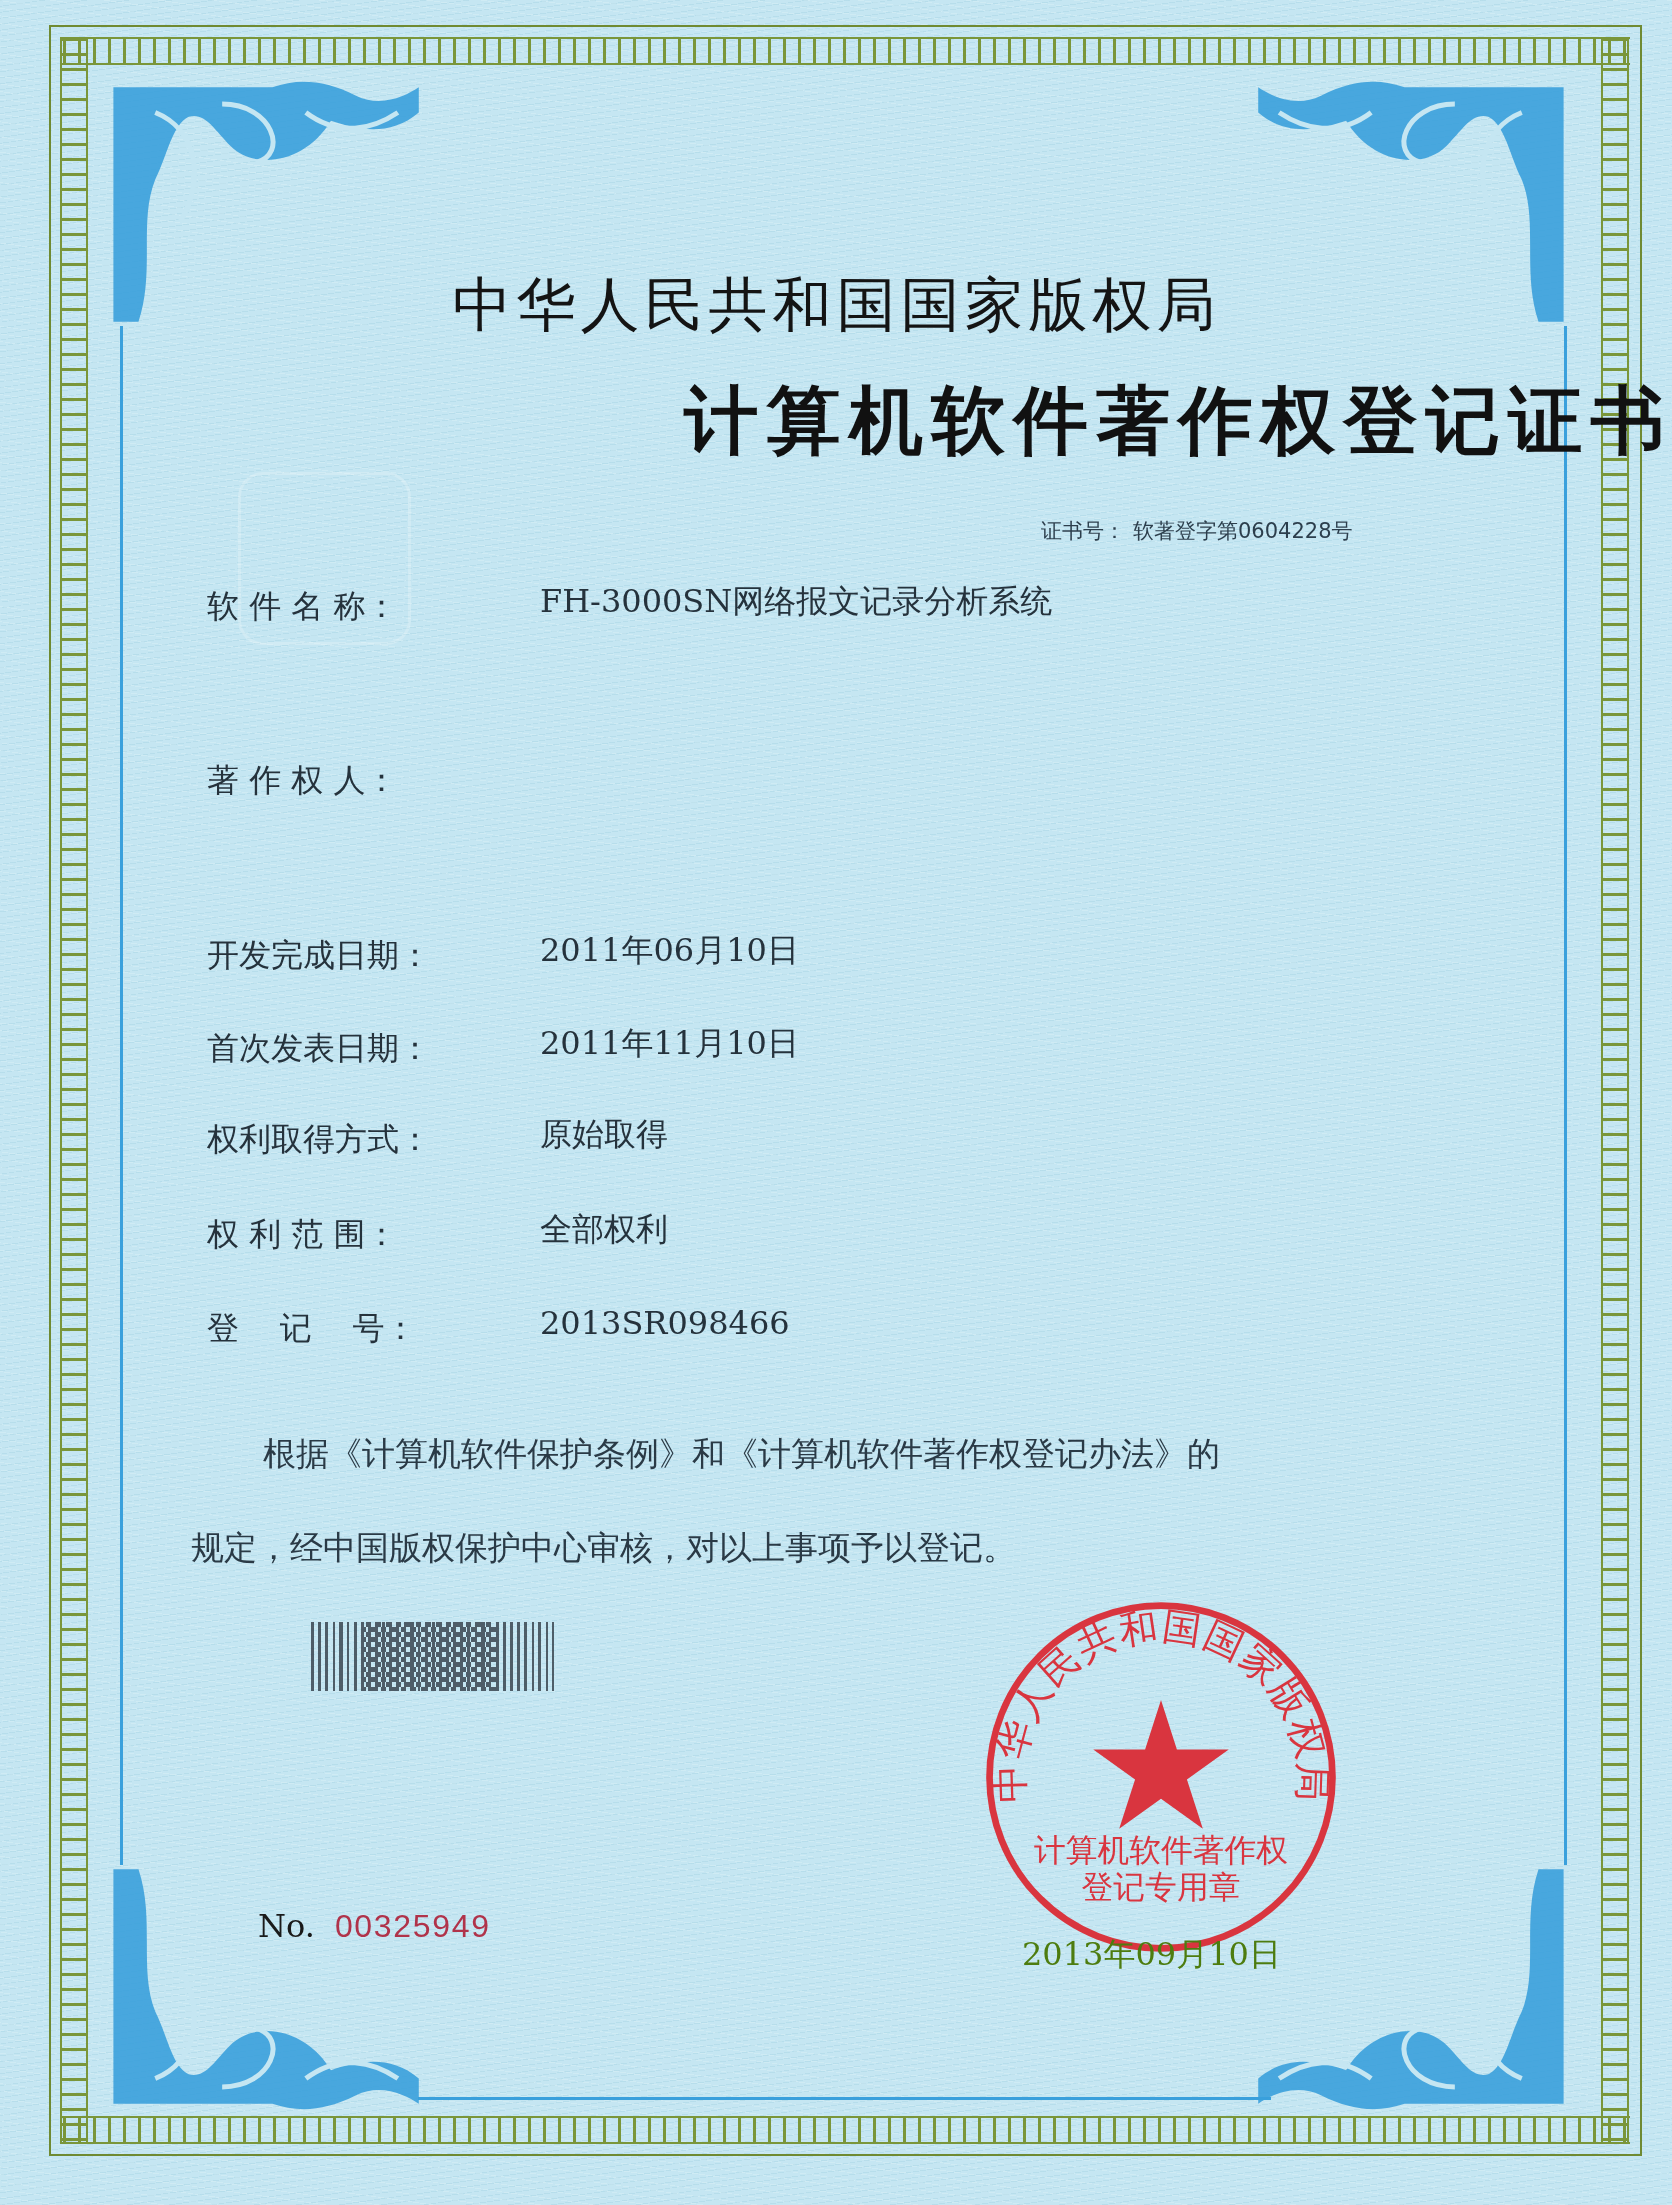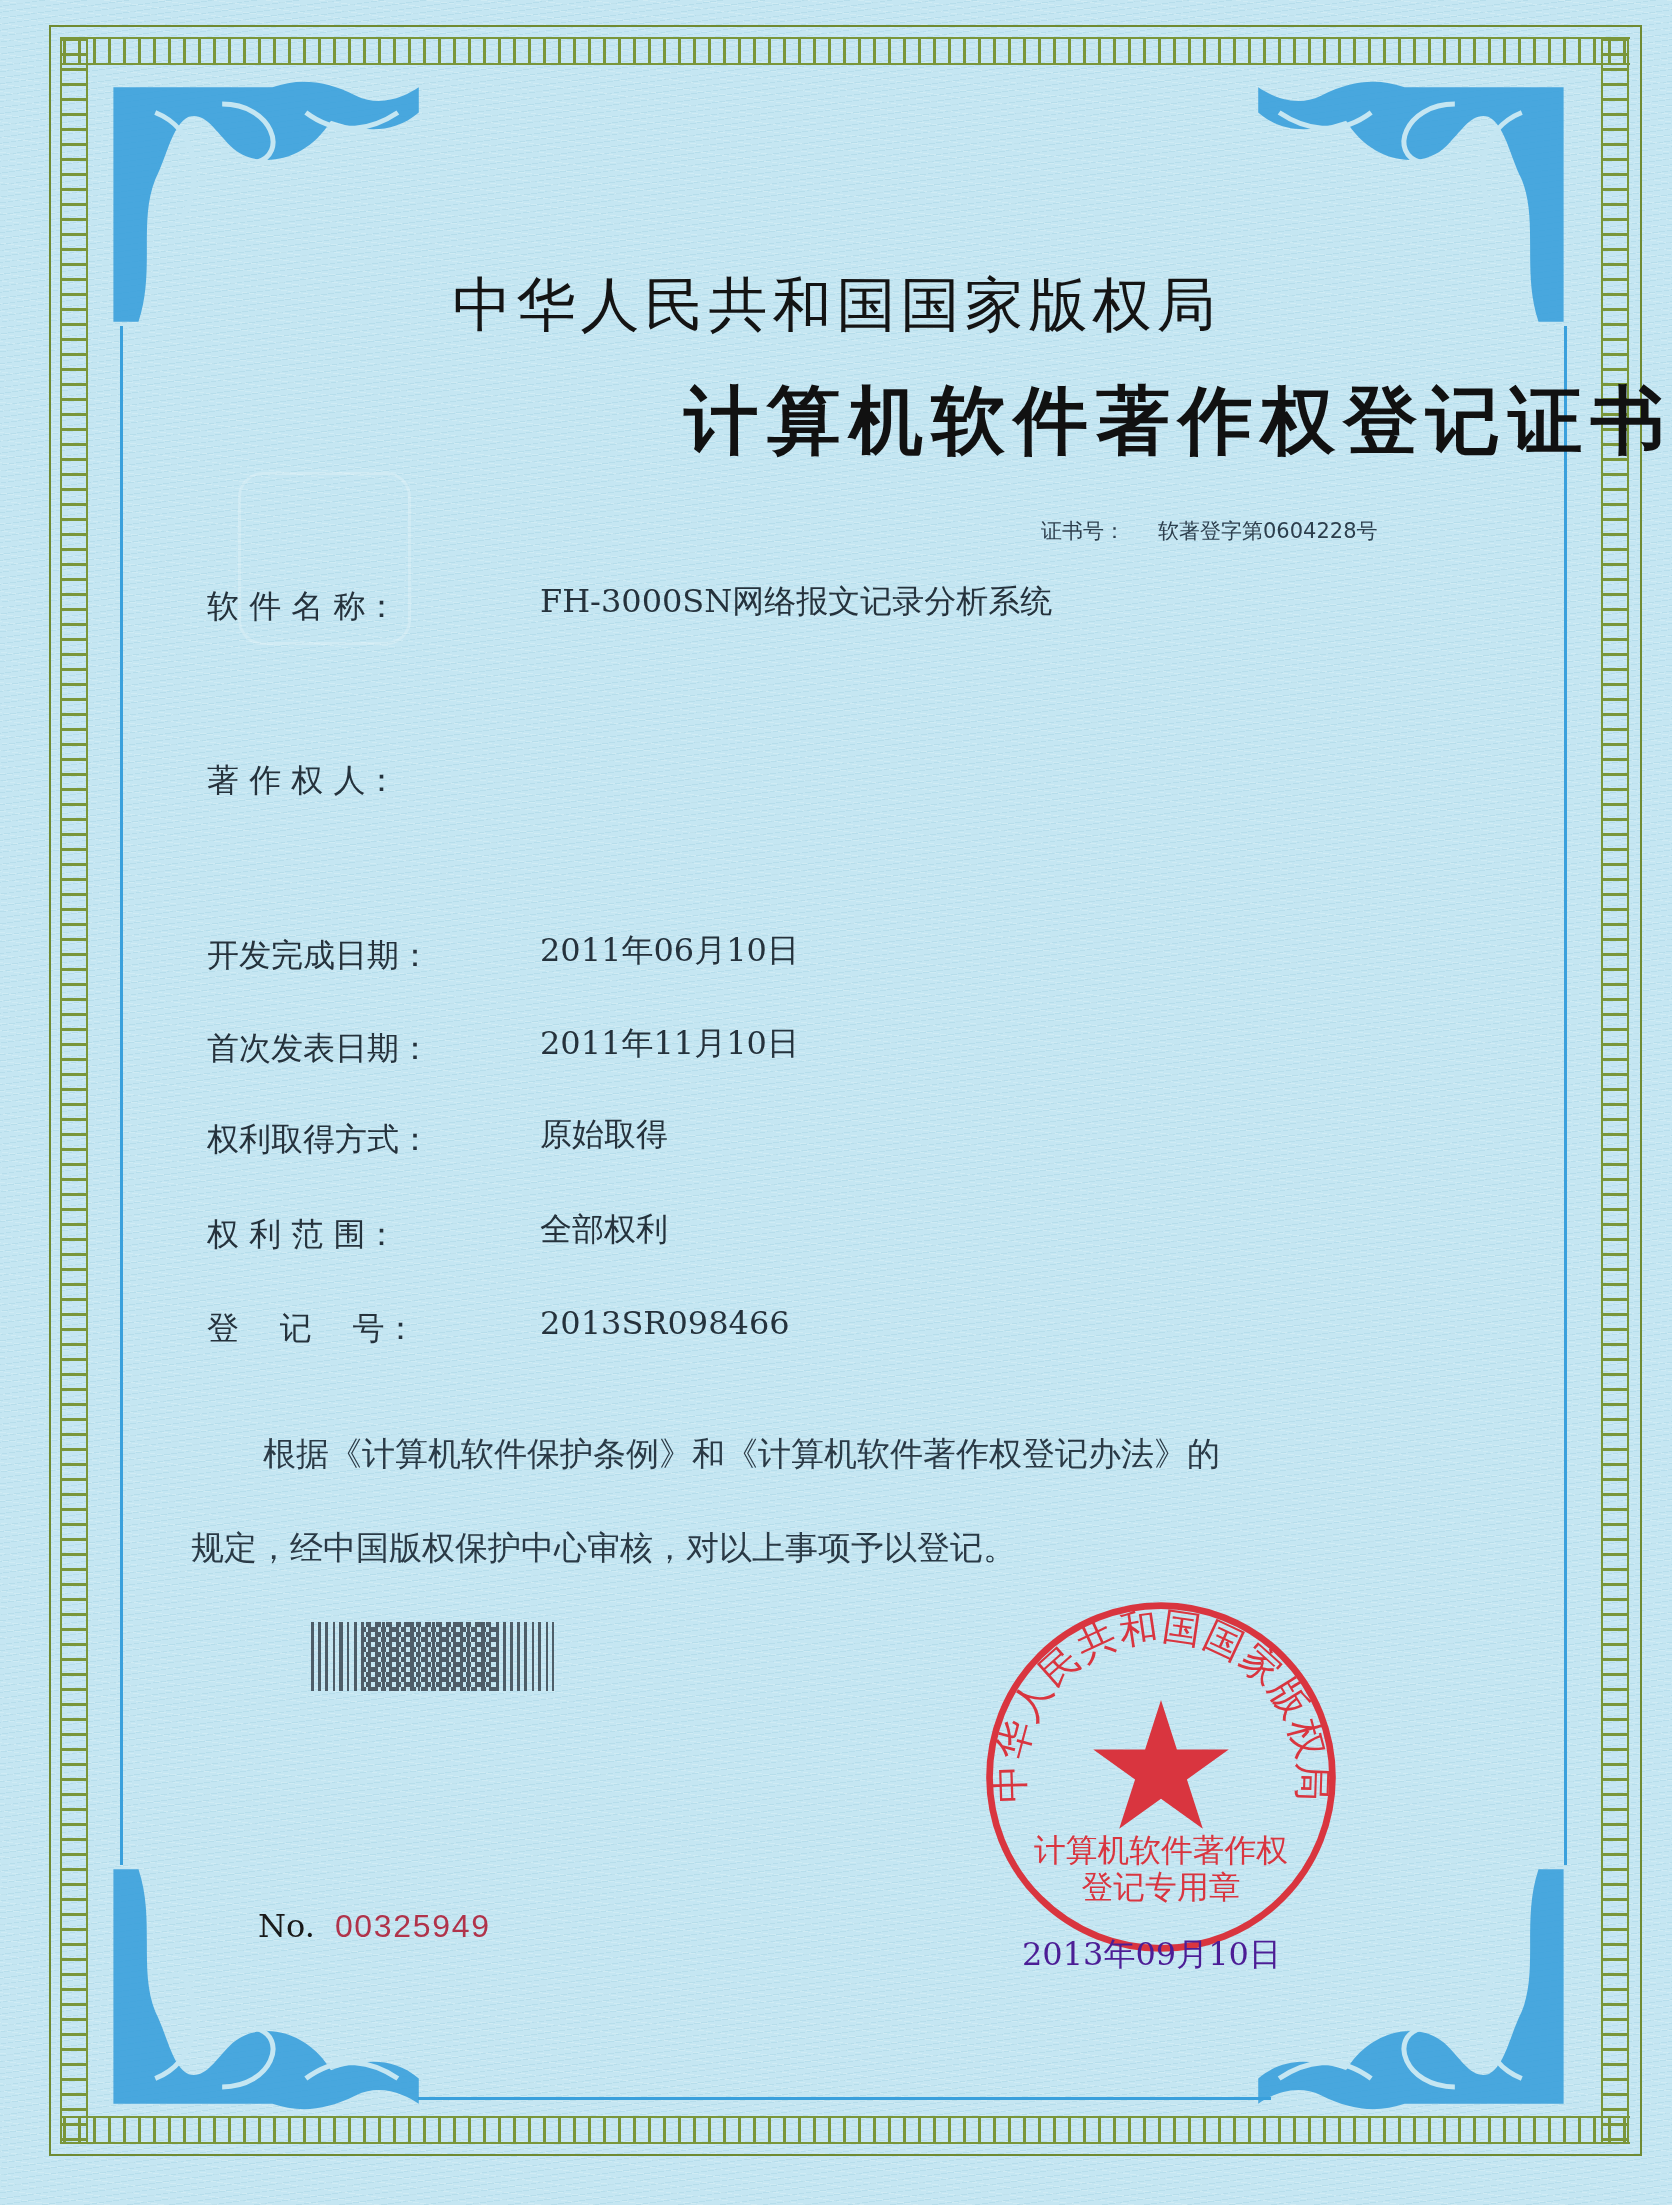--- a/index.html
+++ b/index.html
@@ -32,42 +32,42 @@
   .c-tr { left:1254px; top:79px; transform:scaleX(-1); }
   .c-bl { left:105px; top:1861px; transform:scaleY(-1); }
   .c-br { left:1254px; top:1861px; transform:scale(-1,-1); }
   .edge-line { position:absolute; background:#3aa0dc; }
 
   .title1 { position:absolute; left:0; width:1673px; top:266px; text-align:center;
     font-family:"DejaVu Sans", sans-serif; font-size:59px; letter-spacing:5px; color:#141414; }
   .title2 { position:absolute; left:0; width:1673px; top:372px; text-align:right;
     font-family:"DejaVu Serif", serif; font-weight:bold; font-size:74px; letter-spacing:8.4px; color:#111; }
   .cert-no { position:absolute; left:1041px; top:517px; font-family:"DejaVu Sans", sans-serif; font-size:21px; color:#2c3e4c; }
-  .cert-no span + span { margin-left:33px; }
+  .cert-no span + span { margin-left:8px; }
 
   .field { position:absolute; font-size:32px; color:#25323c; }
   .field .label { position:absolute; left:0; white-space:pre; font-family:"DejaVu Sans", sans-serif; }
   .field .value { position:absolute; left:301px; white-space:nowrap; }
   .field .value div { line-height:43px;margin-left:32px; }
 
   .para { position:absolute; font-family:Liberation Sans, sans-serif; font-size:33px; color:#2a3a46; white-space:nowrap; }
 
   .barcode { position:absolute; left:311px; top:1622px; width:243px; height:69px;
     background:
       repeating-linear-gradient(90deg, #3a4650 0 3.3px, transparent 3.3px 7.5px, #3a4650 7.5px 10px, transparent 10px 14.2px);
     opacity:0.85; }
   .barcode .mid { position:absolute; left:50px; top:0; width:138px; height:69px;
     background:
       repeating-conic-gradient(#3a4650 0 25%, transparent 0 50%) 0 0/10px 10px; }
 
   .seal { position:absolute; left:977px; top:1593px; width:368px; height:368px; }
   .serial { position:absolute; left:258px; top:1907px; font-size:32px; white-space:nowrap; }
   .serial .no { color:#1a1a1a; }
   .serial .num { color:#b0334a; margin-left:20px; font-family:Liberation Sans, sans-serif; letter-spacing:1.7px; }
-  .issue-date { position:absolute; left:1022px; top:1933px; font-size:32px; color:#4c1d95; }
+  .issue-date { position:absolute; left:1022px; top:1933px; font-size:32px; color:#4d7c0f; }
   .watermark { position:absolute; left:238px; top:472px; width:167px; height:167px; border-radius:25px; border:3.3px solid rgba(255,255,255,0.35); opacity:0.6; }
 </style>
 </head>
 <body>
 
 <div class="frame-outer"></div>
 <div class="meander top"></div>
 <div class="meander bottom"></div>
 <div class="meander left"></div>
 <div class="meander right"></div>

